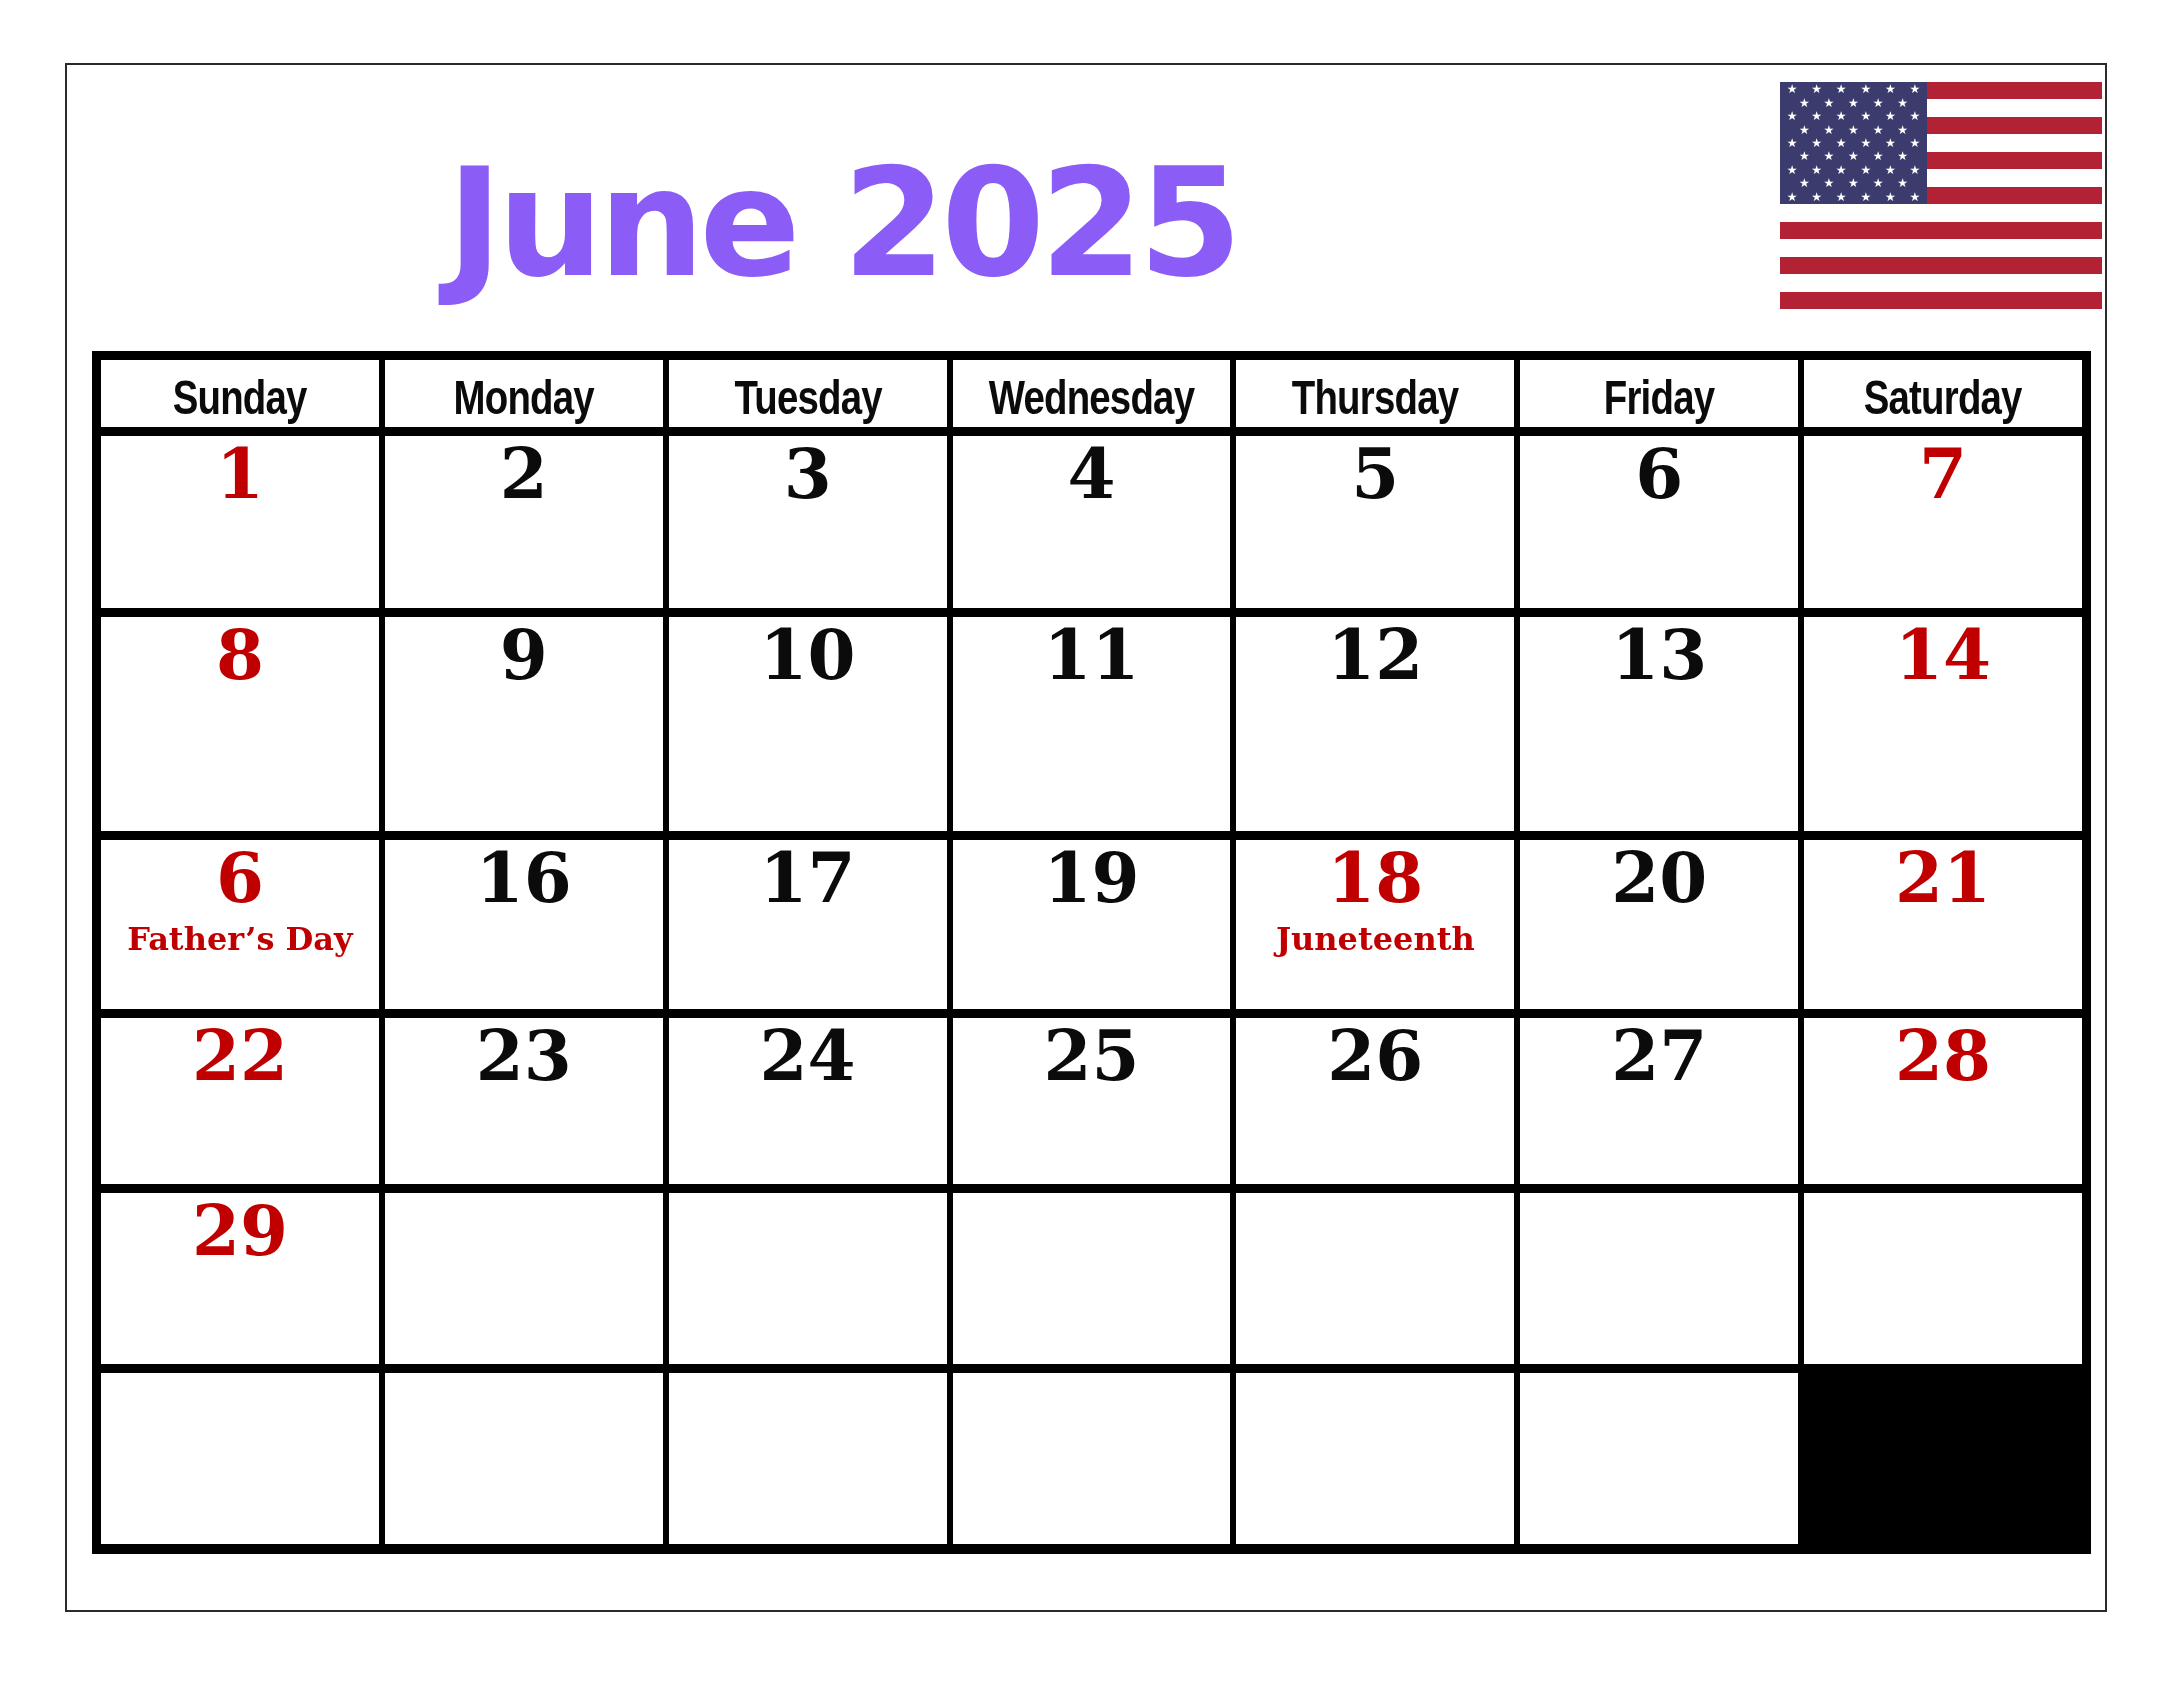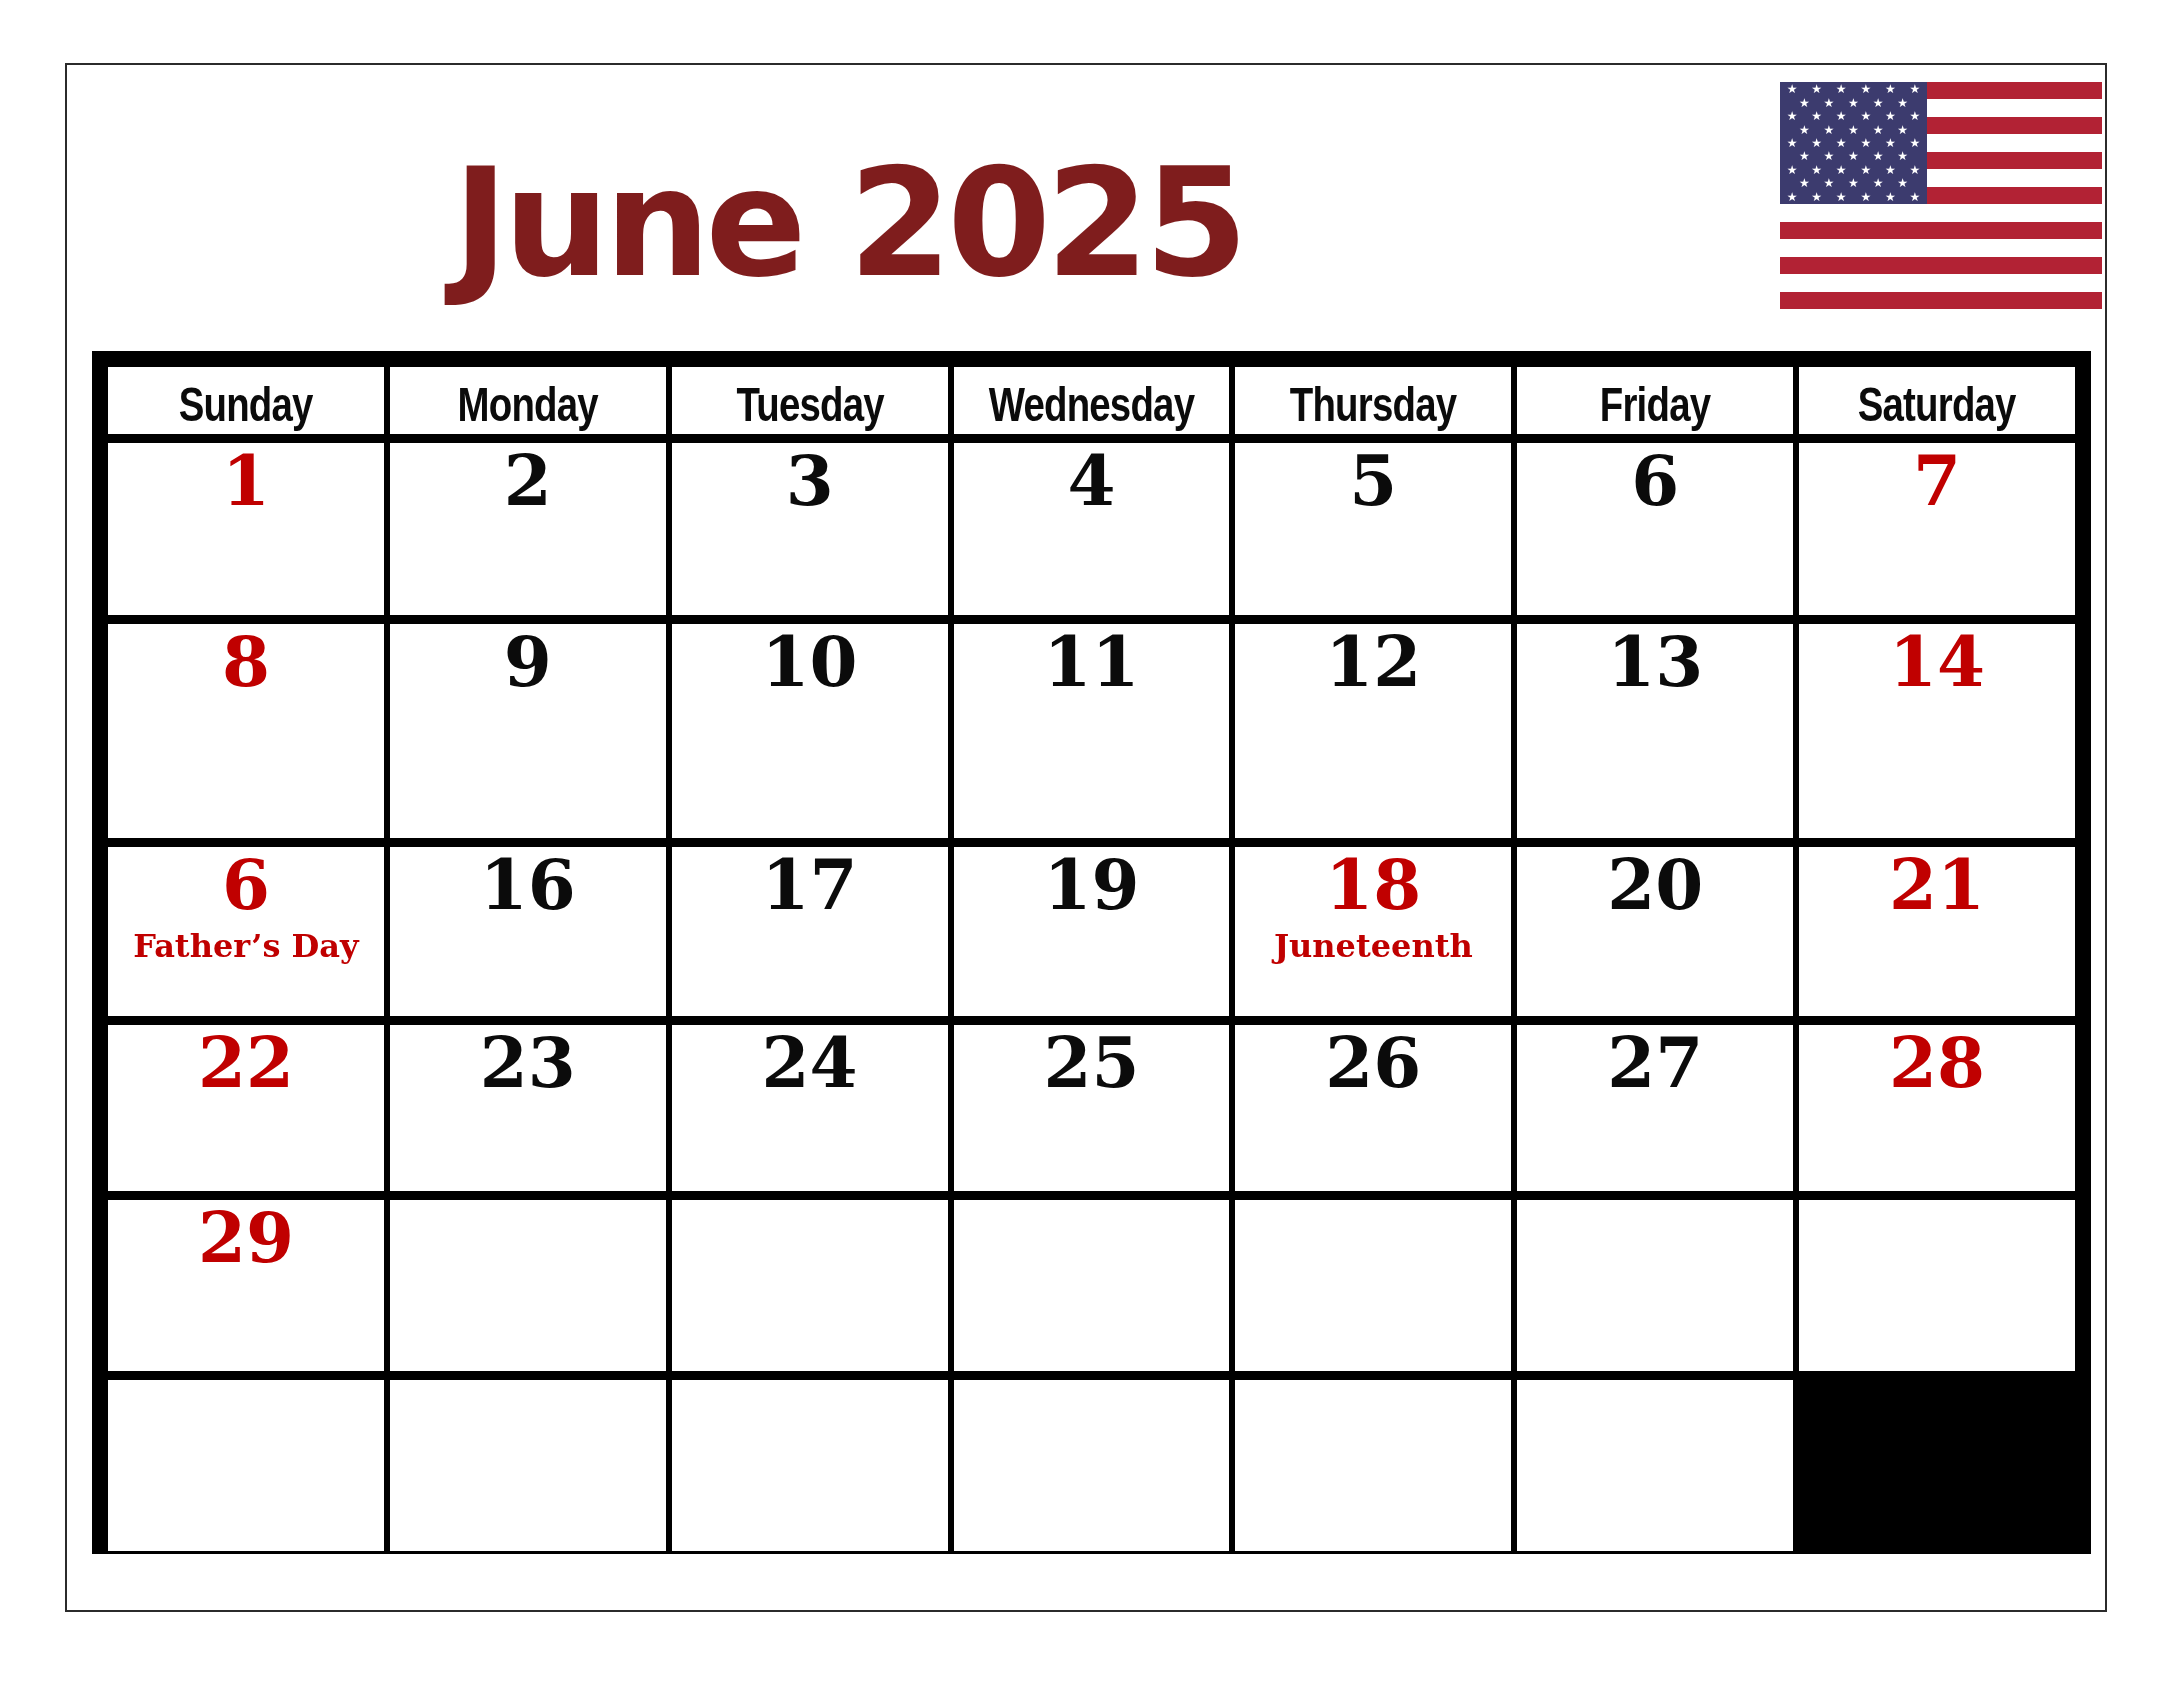--- a/index.html
+++ b/index.html
@@ -7,23 +7,22 @@
     width:2178px;height:1683px;position:relative;background:#ffffff;
     font-family:"Liberation Sans",sans-serif;overflow:hidden;
   }
   .page-frame{
     position:absolute;left:65px;top:63px;width:2042px;height:1549px;
     border:2px solid #2b2b2b;box-sizing:border-box;background:#ffffff;
   }
   .title{
     position:absolute;left:447px;top:149px;
     font-family:"DejaVu Sans",sans-serif;font-weight:bold;
-    font-size:149px;line-height:1;letter-spacing:-5px;color:#7f1d1d;
+    font-size:149px;line-height:1;letter-spacing:-5px;color:#8b5cf6;
     white-space:nowrap;
-    margin-left:6px;
   }
   
   .flag{position:absolute;left:1780px;top:82px;width:322px;height:227px;}
   .flag .stripes{
     position:absolute;left:0;top:0;right:0;bottom:0;
     background:repeating-linear-gradient(to bottom,
       #B22234 0px 17.4px, #ffffff 17.4px 35px);
   }
   .flag .canton{
     position:absolute;left:0;top:0;width:147px;height:122px;
@@ -31,21 +30,21 @@
     justify-content:space-evenly;align-items:center;
   }
   .star-row{
     color:#ffffff;font-size:12px;line-height:1;letter-spacing:5px;
     padding-left:5px;white-space:nowrap;text-align:center;
     font-family:"DejaVu Sans",sans-serif;
   }
   
   .grid{
     position:absolute;left:92px;top:351px;width:1999px;height:1203px;
-    background:#000000;box-sizing:border-box;padding:16px;
+    background:#000000;box-sizing:border-box;padding:9px;
     display:grid;grid-template-columns:repeat(7,1fr);
     grid-template-rows:67px 172px 214px 169px 166px 171px 171px;
     gap:9px 6px;
   }
   .hcell{
     background:#ffffff;display:flex;align-items:flex-end;justify-content:center;
     overflow:hidden;
   }
   .hcell span{
     display:inline-block;font-weight:bold;font-size:48px;line-height:1;

